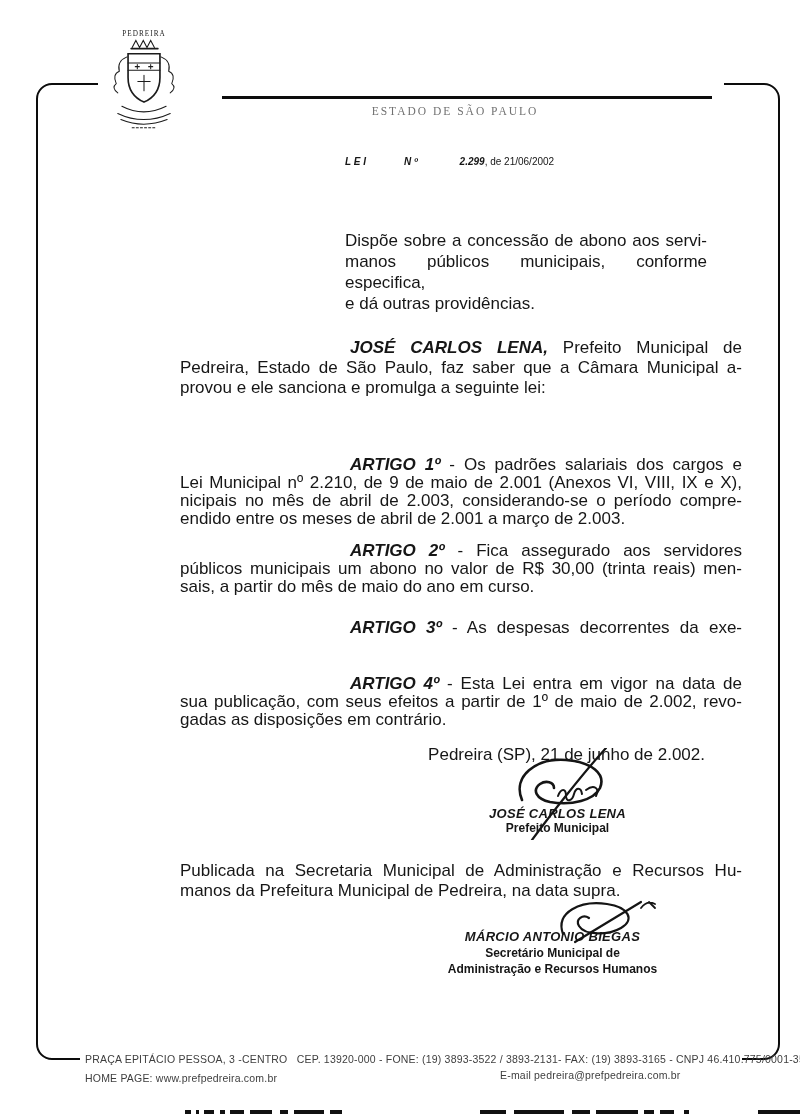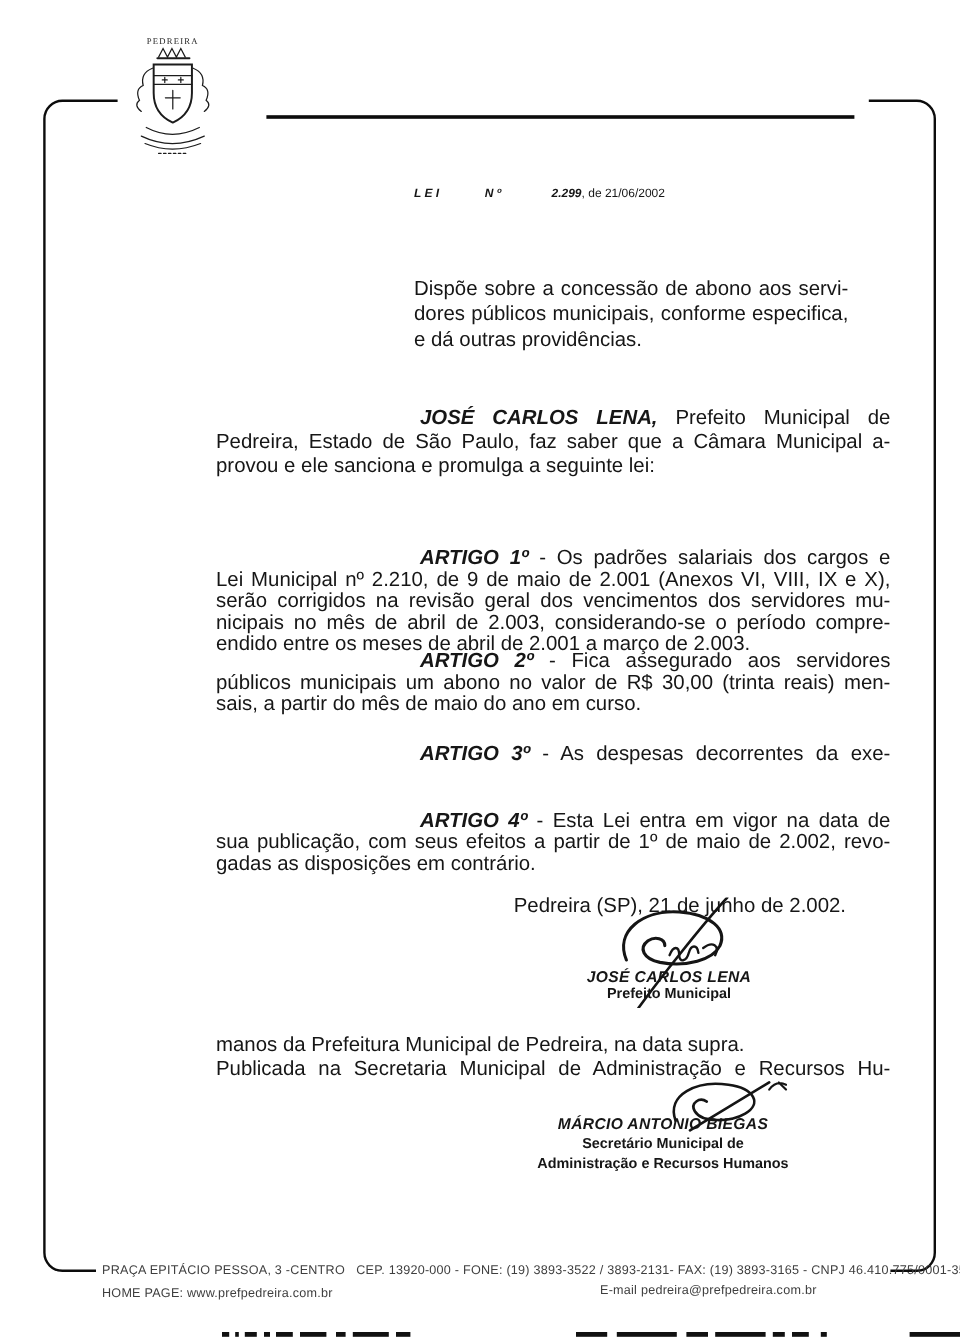--- a/index.html
+++ b/index.html
@@ -87,44 +87,44 @@
         <path d="M42.5 48 v15 M36.5 54 h12"></path>
         <path d="M26 30 q-10 4 -7.5 14 q-7 3 -3 12 q-5 4 1.5 9"></path>
         <path d="M59 30 q10 4 7.5 14 q7 3 3 12 q5 4 -1.5 9"></path>
         <path d="M21 78 q21 11 43 0"></path>
         <path d="M17 85 q25 12 51 0"></path>
         <path d="M20 91 q22 9 45 0"></path>
         <path d="M31 99 h24" stroke-dasharray="2 2"></path>
       </svg>
     </div>
     <div class="title-rule"></div>
+    <div class="subtitle">ESTADO DE SÃO PAULO</div>
 
     <div class="lei-line">
       <span class="b-i">L E I</span><span class="gap1"></span><span class="b-i">N º</span><span class="gap2"></span><span class="b-i">2.299</span><span>, de 21/06/2002</span>
     </div>
 
     <div class="block ementa">
         <div class="tline">Dispõe sobre a concessão de abono aos servi-</div>
-        <div class="tline">dores públicos municipais, conforme especifica,</div>
+        <div class="tline">manos públicos municipais, conforme especifica,</div>
         <div class="tline last">e dá outras providências.</div>
       </div>
 
     <div class="block preamble">
       <div class="fline"><span class="ind"></span><span class="b-i">JOSÉ CARLOS LENA,</span><span> Prefeito Municipal de</span></div>
       <div>
           <div class="tline">Pedreira, Estado de São Paulo, faz saber que a Câmara Municipal a-</div>
           <div class="tline last">provou e ele sanciona e promulga a seguinte lei:</div>
         </div>
     </div>
 
     <div class="block artigo-1">
       <div class="fline"><span class="ind"></span><span class="b-i">ARTIGO 1º</span><span> - Os padrões salariais dos cargos e</span></div>
       <div>
           <div class="tline">Lei Municipal nº 2.210, de 9 de maio de 2.001 (Anexos VI, VIII, IX e X),</div>
-          <div class="tline">serão corrigidos na revisão geral dos vencimentos dos servidores mu-</div>
           <div class="tline">nicipais no mês de abril de 2.003, considerando-se o período compre-</div>
           <div class="tline last">endido entre os meses de abril de 2.001 a março de 2.003.</div>
         </div>
     </div>
 
     <div class="block artigo-2">
       <div class="fline"><span class="ind"></span><span class="b-i">ARTIGO 2º</span><span> - Fica assegurado aos servidores</span></div>
       <div>
           <div class="tline">públicos municipais um abono no valor de R$ 30,00 (trinta reais) men-</div>
           <div class="tline last">sais, a partir do mês de maio do ano em curso.</div>
@@ -152,22 +152,22 @@
         <path d="M98 42 c8 -6 14 -2 10 6" stroke-width="2"></path>
         <path d="M44 92 C60 70 96 24 118 0" stroke-width="2.2"></path>
       </svg>
     </div>
     <div class="sig-block sig-mayor">
       <div class="sig-name">JOSÉ CARLOS LENA</div>
       <div class="sig-role">Prefeito Municipal</div>
     </div>
 
     <div class="block publication">
+        <div class="tline">Publicada na Secretaria Municipal de Administração e Recursos Hu-</div>
         <div class="tline last">manos da Prefeitura Municipal de Pedreira, na data supra.</div>
-        <div class="tline">Publicada na Secretaria Municipal de Administração e Recursos Hu-</div>
       </div>
 
     <div class="sig-svg secretary">
       <svg viewBox="0 0 120 50" fill="none" stroke="#151515" stroke-width="2.2" stroke-linecap="round">
         <path d="M18 38 C10 16 36 4 62 8 C84 11 90 24 76 32 C64 39 40 40 34 30 C30 23 38 18 44 22"></path>
         <path d="M30 46 L96 6"></path>
         <path d="M96 12 q6 -8 14 -4 m-6 -2 l6 6" stroke-width="1.8"></path>
       </svg>
     </div>
     <div class="sig-block sig-secretary">

